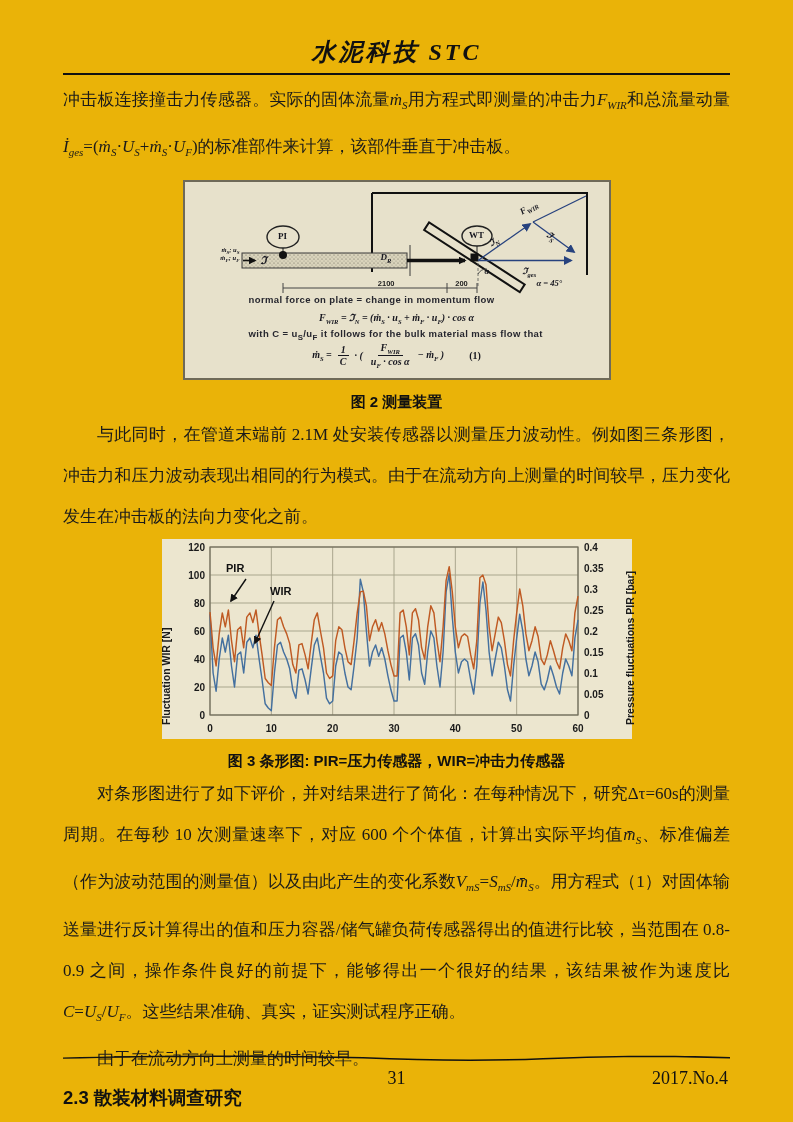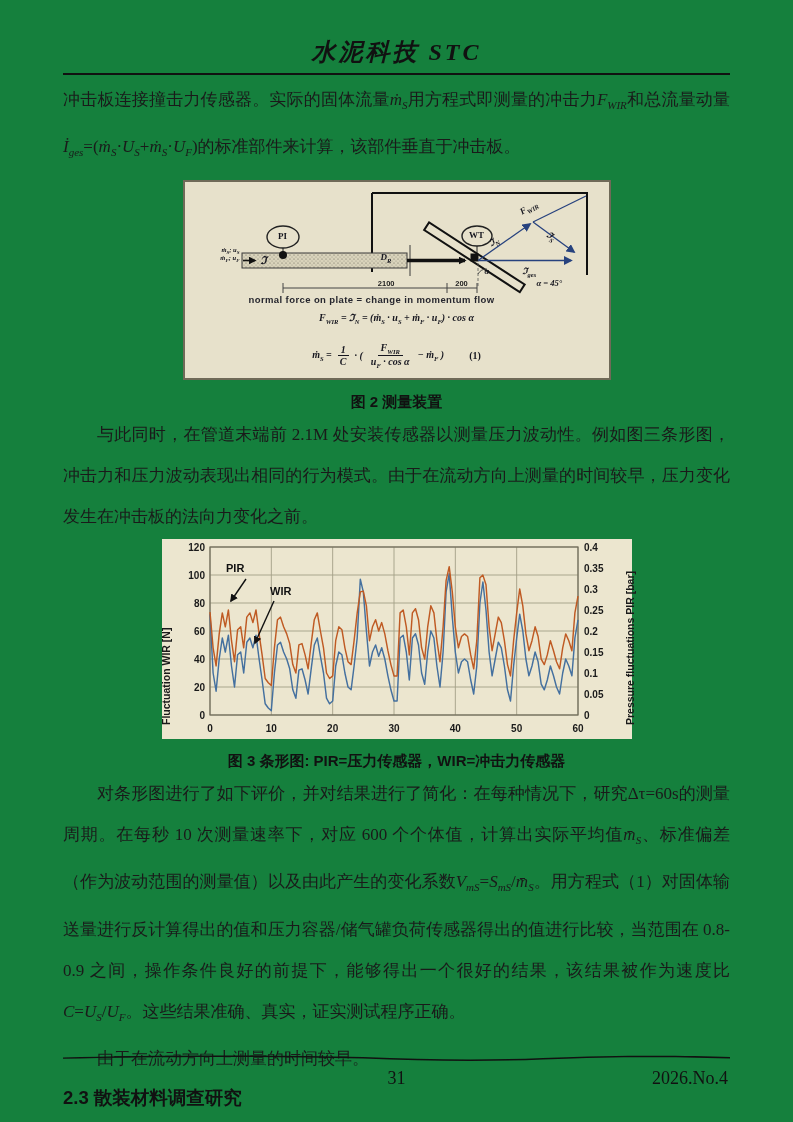--- a/index.html
+++ b/index.html
@@ -1,16 +1,16 @@
 <!DOCTYPE html>
 <html><head>
 <meta charset="utf-8">
 <style>
   html,body{margin:0;padding:0;background:#fff;}
-  .page{position:relative;width:793px;height:1122px;background:#15803d;overflow:hidden;
+  .page{position:relative;width:793px;height:1122px;background:#eab308;overflow:hidden;
         font-family:"Liberation Serif","DejaVu Serif",serif;color:#1a1a1a;}
   .content{position:absolute;left:63px;right:63px;top:0;}
 
   
   .hdr-title{margin-top:36px;text-align:center;font-size:24px;font-weight:700;font-style:italic;
              letter-spacing:3px;color:#111;}
   .hdr-rule{margin-top:5px;border-bottom:2.5px solid #111;height:0;}
 
   
   .para{font-size:17px;line-height:41px;text-align:justify;margin:0;}
@@ -139,20 +139,21 @@
       <div class="f2dim" style="left:150px;top:97px;width:60px;text-align:right;">2100</div>
       <div class="f2dim" style="left:257px;top:97px;width:40px;">200</div>
       <div class="f2lab rot" style="left:301px;top:56px;transform:rotate(-31deg);">ℑ<sub>N</sub></div>
       <div class="f2lab rot" style="left:333px;top:26px;transform:rotate(-31deg);">F<sub>WIR</sub></div>
       <div class="f2lab rot" style="left:367px;top:46px;transform:rotate(36deg);">ℑ<sub>S</sub></div>
       <div class="f2lab" style="left:338px;top:82px;">ℑ<sub>ges</sub></div>
       <div class="f2lab" style="left:300px;top:85px;font-size:8px;">α</div>
       <div class="f2lab" style="left:352px;top:96px;font-size:8.5px;">α = 45°</div>
       <div class="f2en" style="left:28px;top:112px;">normal force on plate = change in momentum flow</div>
       <div class="f2f1" style="top:128px;">F<sub>WIR</sub> = ℑ<sub>N</sub> = (ṁ<sub>S</sub> · u<sub>S</sub> + ṁ<sub>F</sub> · u<sub>F</sub>) · cos α</div>
+      <div class="f2en" style="left:28px;top:146px;">with C = u<sub>S</sub>/u<sub>F</sub> it follows for the bulk material mass flow that</div>
       <div class="f2f2" style="top:160px;">
         <span>ṁ<sub>S</sub> =</span>
         <span class="frac">
             <span class="num">1</span>
             <span class="den">C</span>
           </span>
         <span>· (</span>
         <span class="frac">
             <span class="num">F<sub>WIR</sub></span>
             <span class="den">u<sub>F</sub> · cos α</span>
@@ -227,16 +228,16 @@
 
     <h2 class="sect">2.3 散装材料调查研究</h2>
   </div>
 
   <div class="footer">
     <svg width="667" height="9" viewBox="0 0 667 9">
       <path d="M0,4.5 C80,2.5 180,1.5 300,4 C360,6.5 420,7.5 480,5 C560,2 620,2.5 667,4 L667,5.5 C600,4 560,3.5 480,6.5 C420,9 360,8 300,5.5 C180,3 80,4 0,5.8 Z" fill="#111"></path>
     </svg>
     <div class="foot-row">
       <span class="foot-page">31</span>
-      <span class="foot-issue">2026.No.4</span>
+      <span class="foot-issue">2017.No.4</span>
     </div>
   </div>
 </div>
 
 </body></html>

